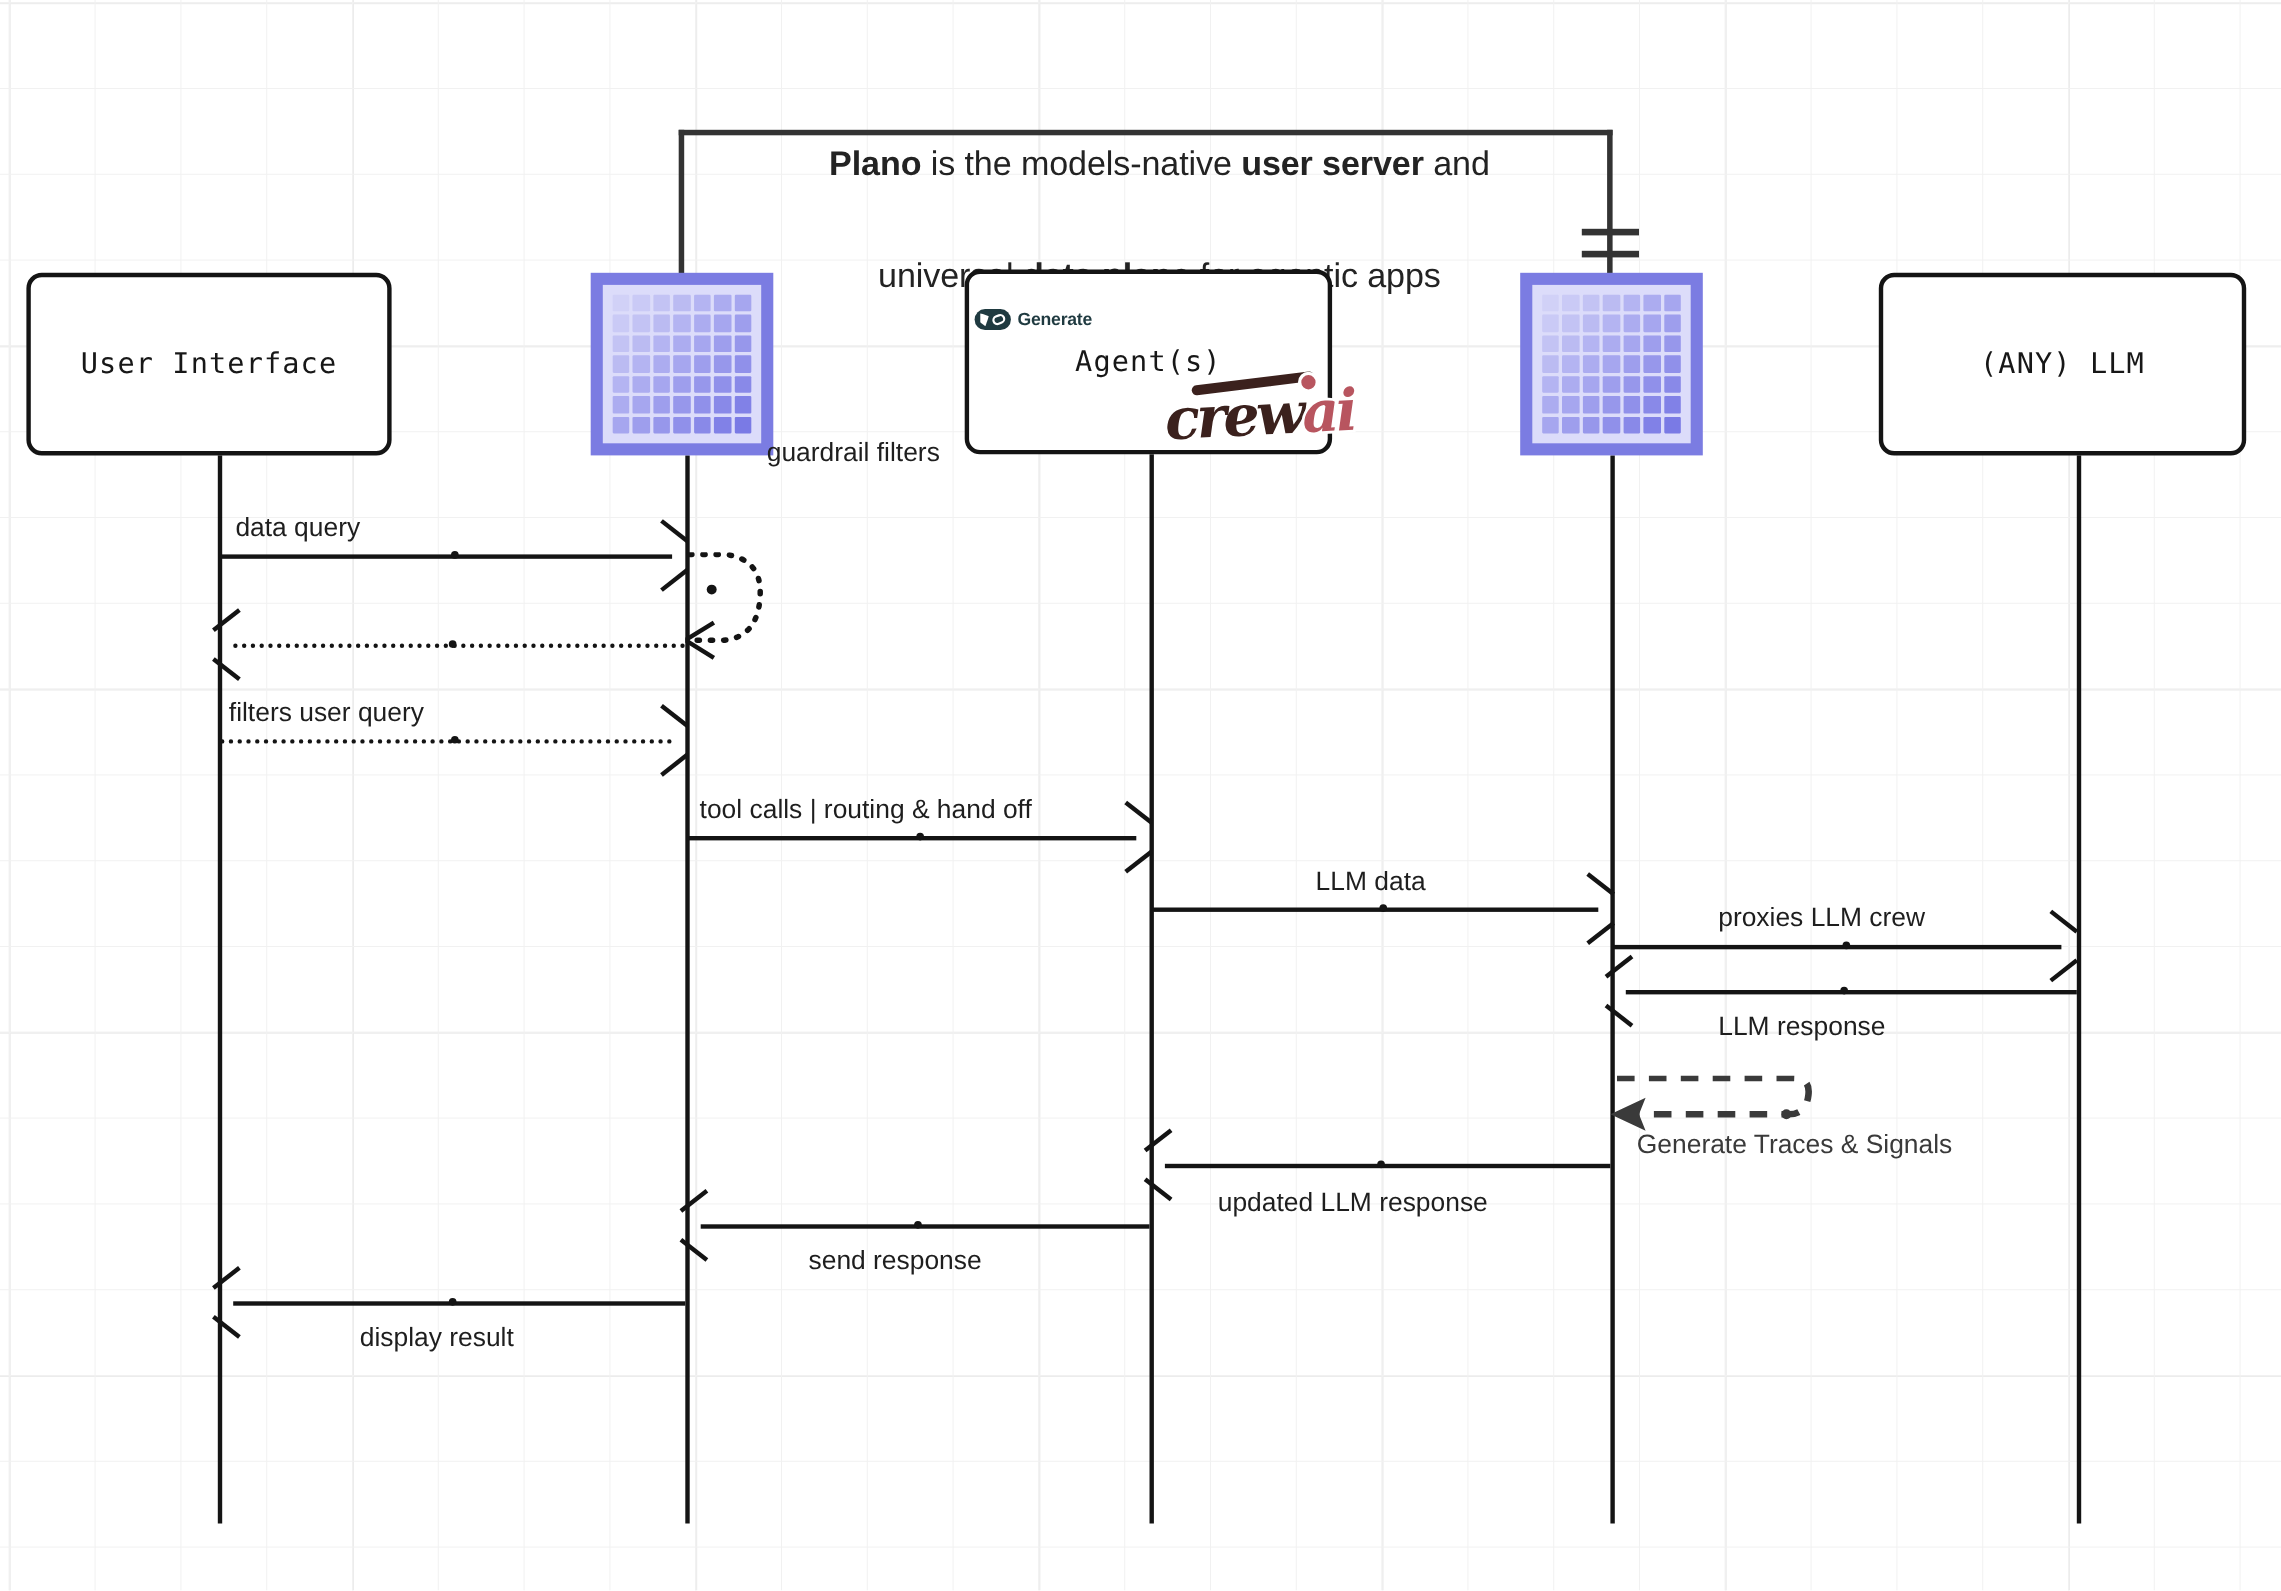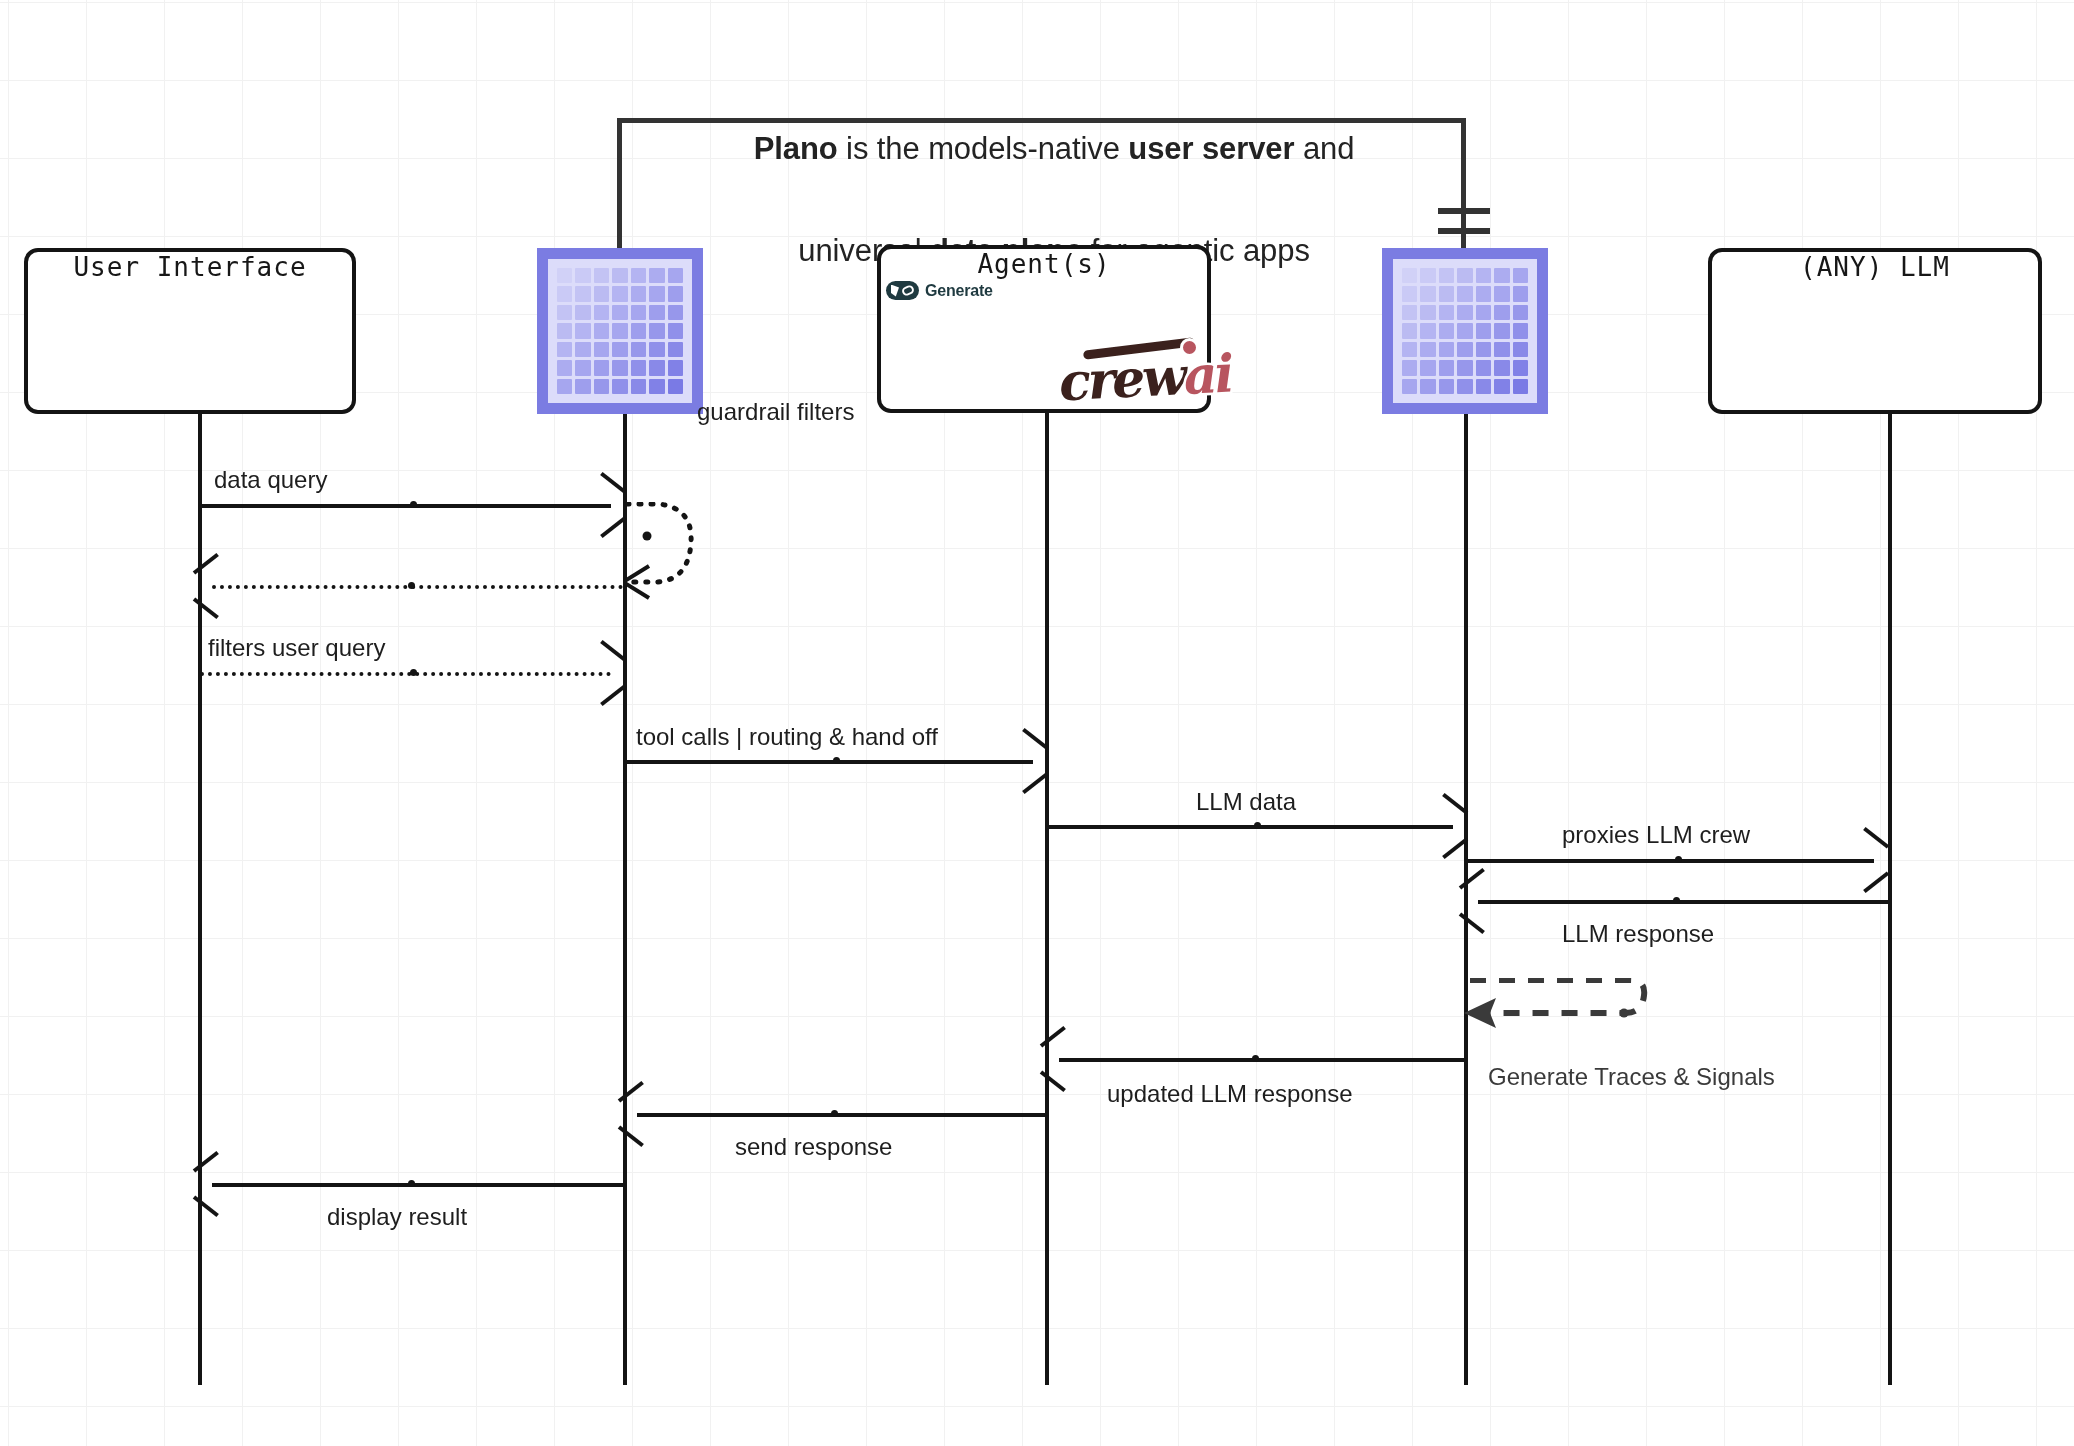--- a/index.html
+++ b/index.html
@@ -41,20 +41,21 @@
   }
   .title b { font-weight: 700; }
 
   
   .pbox {
     position: absolute;
     border: 4px solid #141414;
     border-radius: 14px;
     background: #fff;
     display: flex;
+    align-items: center;
     justify-content: center;
   }
   .pbox .plabel {
     font-family: "DejaVu Sans Mono", "Liberation Mono", monospace;
     font-size: 26px;
     color: #171717;
     letter-spacing: 1px;
     white-space: nowrap;
   }
 
@@ -121,21 +122,21 @@
   .ahead-r::after  { top: 32px; transform: rotate(-38deg); transform-origin: right center; }
   .ahead-l::before { top: 6px;  transform: rotate(-38deg); transform-origin: left center; }
   .ahead-l::after  { top: 32px; transform: rotate(38deg);  transform-origin: left center; }
 
   .label {
     position: absolute;
     font-size: 24px;
     color: #1e1e1e;
     white-space: nowrap;
   }
-  .label.gray { color: #3a3a3a; margin-top: 36px; }
+  .label.gray { color: #3a3a3a; }
 
   
   .selfloop { position: absolute; }
 
   
   .lc-chip {
     position: absolute;
     display: flex;
     align-items: center;
     gap: 6px;

